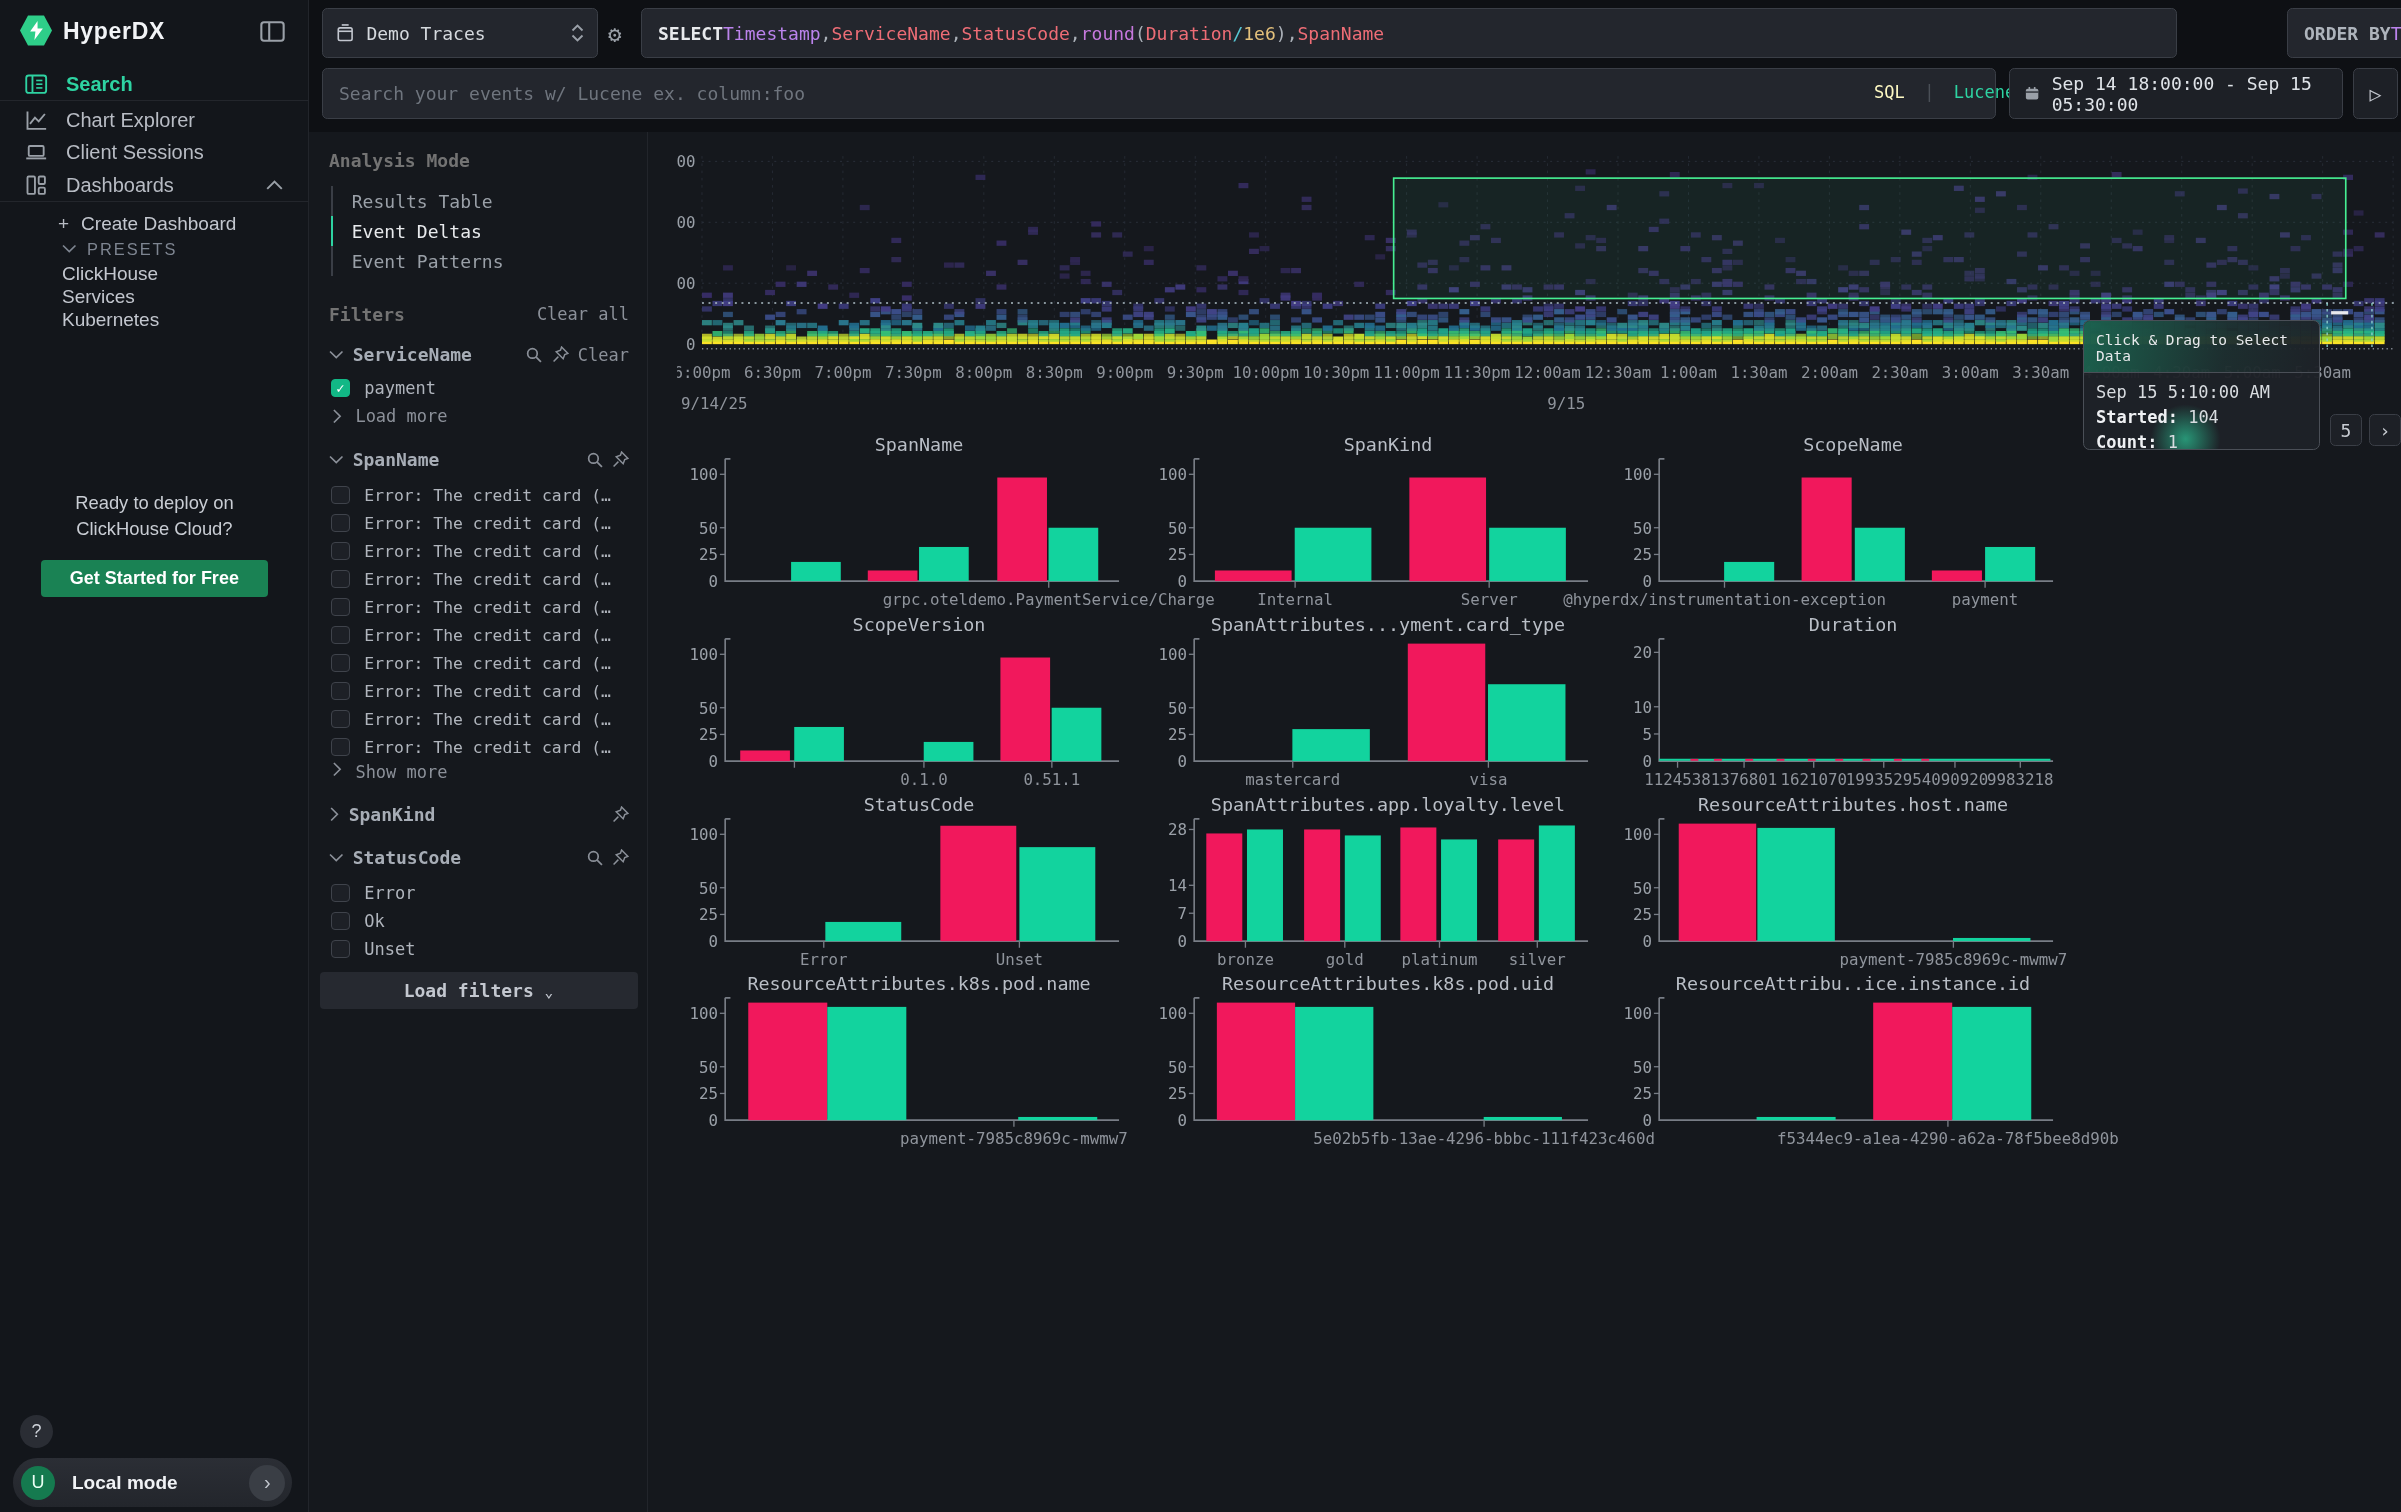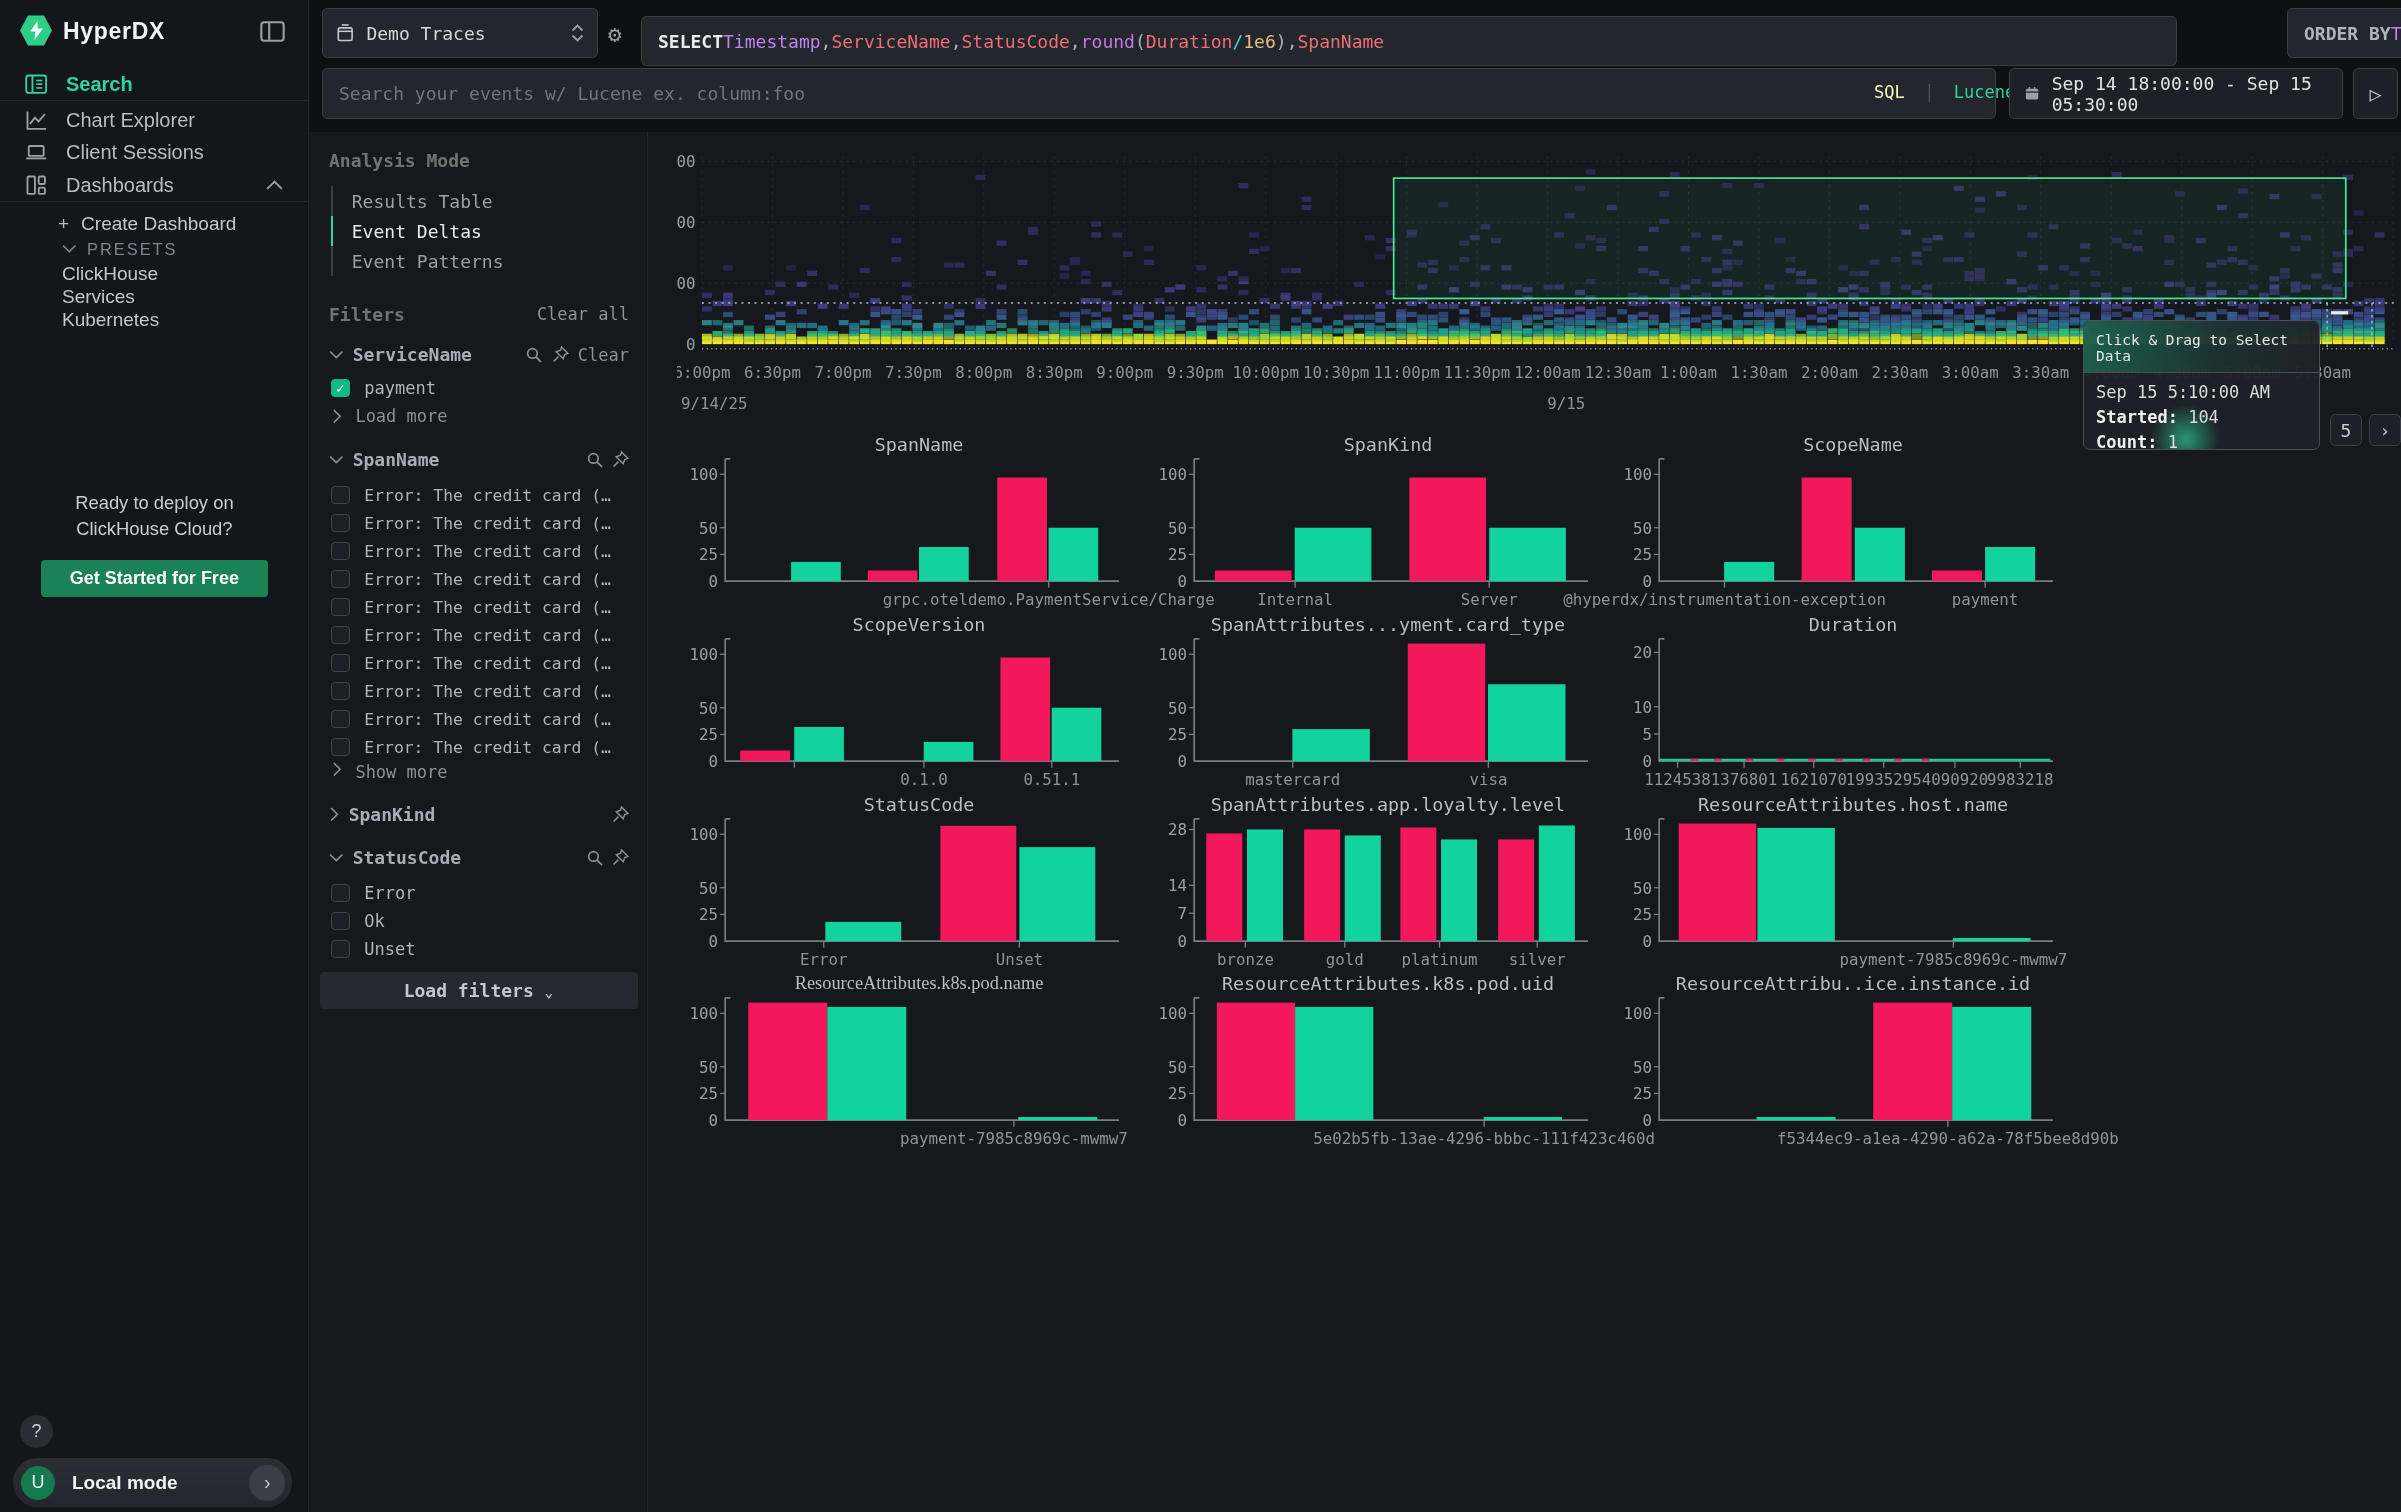--- a/index.html
+++ b/index.html
@@ -175,21 +175,21 @@
           <line x1="2" y1="7" x2="14" y2="7" stroke="#c3c7cf" stroke-width="1.4"></line>
           <line x1="5" y1="1.5" x2="11" y2="1.5" stroke="#c3c7cf" stroke-width="1.4"></line>
         </svg>
       <span>Demo Traces</span>
       <svg style="margin-left:auto;" width="13" height="20" viewBox="0 0 10 16">
           <path d="M1 6 L5 2 L9 6" stroke="#9aa0a8" stroke-width="1.5" fill="none"></path>
           <path d="M1 10 L5 14 L9 10" stroke="#9aa0a8" stroke-width="1.5" fill="none"></path>
         </svg>
     </div>
     <div class="abs" style="left:299px; top:21px; font-size:22.4px; color:#9aa0a8; cursor:pointer;">⚙</div>
-    <div class="tb-box" style="left:332px; top:16px; width:1536px; height:50px; padding:0 16px; white-space:nowrap; overflow:hidden;" id="query-box">
+    <div class="tb-box" style="left:332px; top:8px; width:1536px; height:50px; padding:0 16px; white-space:nowrap; overflow:hidden;" id="query-box">
         <span class="tok-kw">SELECT </span>
         <span class="tok-ts">Timestamp</span>
         <span class="tok-p">, </span>
         <span class="tok-col">ServiceName</span>
         <span class="tok-p">, </span>
         <span class="tok-col">StatusCode</span>
         <span class="tok-p">, </span>
         <span class="tok-fn">round</span>
         <span class="tok-p">(</span>
         <span class="tok-col">Duration</span>
@@ -2181,21 +2181,21 @@
             <text x="44" y="36.5" text-anchor="end" class="tick-txt">100</text>
             <line x1="47" y1="27.5" x2="55" y2="27.5" stroke="#787d86" stroke-width="2"></line>
             <rect x="84.75" y="11.25" width="117.81" height="178.75" fill="#f1185c"></rect>
             <rect x="204.345" y="17.75" width="117.81" height="172.25" fill="#12d39e"></rect>
             <rect x="501.845" y="185.125" width="117.81" height="4.875" fill="#12d39e"></rect>
             <line x1="502.44" y1="190" x2="502.44" y2="200" stroke="#787d86" stroke-width="2"></line>
             <text x="502.44" y="226" text-anchor="middle" class="xlab-txt">payment-7985c8969c-mwmw7</text>
           </svg>
         </div>
         <div class="abs" style="left: 41px; top: 539px; width: 434px; height: 172px;">
-          <div class="mini-title" style="top: 0px; font-family: Liberation Serif, serif;">ResourceAttributes.k8s.pod.name</div>
+          <div class="mini-title" style="top: 0px;">ResourceAttributes.k8s.pod.name</div>
           <svg width="434" height="153" style="position:absolute; top:22.4px; overflow:visible;" viewBox="0 0 660 232">
             <path d="M55 4 h8 M55 4 V190 H654" stroke="#787d86" stroke-width="2.5" fill="none"></path>
             <text x="44" y="199" text-anchor="end" class="tick-txt">0</text>
             <text x="44" y="158.375" text-anchor="end" class="tick-txt">25</text>
             <line x1="47" y1="149.375" x2="55" y2="149.375" stroke="#787d86" stroke-width="2"></line>
             <text x="44" y="117.75" text-anchor="end" class="tick-txt">50</text>
             <line x1="47" y1="108.75" x2="55" y2="108.75" stroke="#787d86" stroke-width="2"></line>
             <text x="44" y="36.5" text-anchor="end" class="tick-txt">100</text>
             <line x1="47" y1="27.5" x2="55" y2="27.5" stroke="#787d86" stroke-width="2"></line>
             <rect x="90.10499999999999" y="11.25" width="120.19000000000001" height="178.75" fill="#f1185c"></rect>

